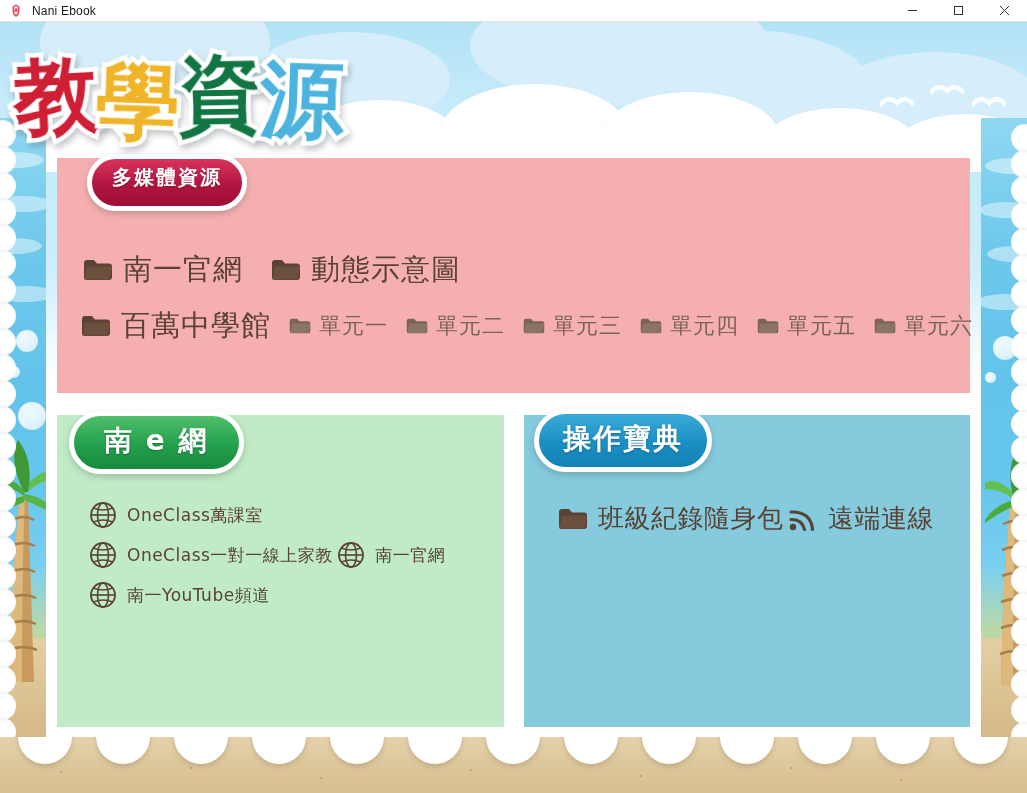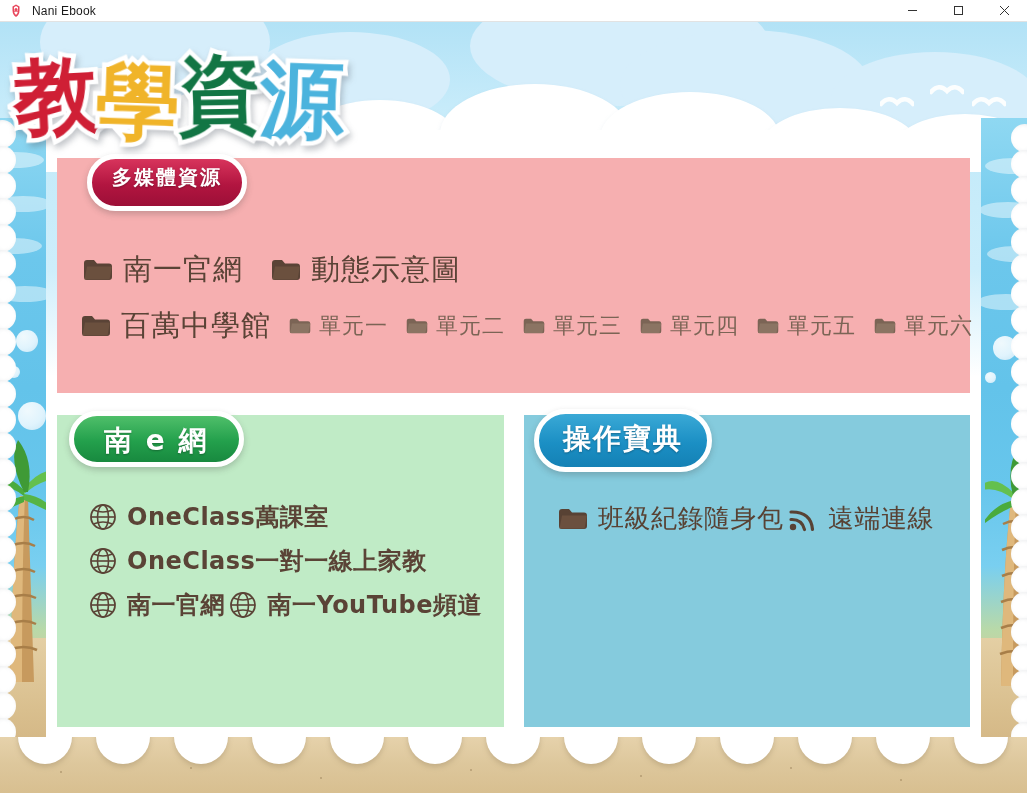--- a/index.html
+++ b/index.html
@@ -209,21 +209,21 @@
     white-space: nowrap;
   }
   .badge-media {
     left: 30px; top: -4px;
     padding: 5px 20px 15px;
     font-size: 20px;
     background: linear-gradient(180deg, #d8345c 0%, #b21540 55%, #9c0f37 100%);
   }
   .badge-nanie {
     left: 12px; top: -4px;
-    padding: 6px 30px 2px;
+    padding: 6px 30px 9px;
     font-size: 28px;
     background: linear-gradient(180deg, #4fbf6a 0%, #23a04c 55%, #18893f 100%);
   }
   .badge-manual {
     left: 10px; top: -6px;
     padding: 6px 24px 9px;
     font-size: 28px;
     background: linear-gradient(180deg, #3aa9d6 0%, #1b8fc4 55%, #1481b5 100%);
   }
   .row {
@@ -257,21 +257,21 @@
   .media-row2 .item.big .ico { width: 30px; height: 24px; margin-right: 10px; }
   .media-row2 .item.big .lbl { font-size: 29px; color: #5a4336; letter-spacing: 1px; }
   .media-row2 .item.unit { margin-left: 18px; }
   .media-row2 .item.unit .ico { width: 22px; height: 18px; margin-right: 8px; }
   .media-row2 .item.unit .lbl { font-size: 22px; color: #7b6455; letter-spacing: 1px; }
 
   
   .nanie-list { position: absolute; left: 32px; top: 86px; }
   .nanie-list .item { margin-bottom: 12px; }
   .nanie-list .item .ico { width: 28px; height: 28px; margin-right: 10px; }
-  .nanie-list .item .lbl { font-size: 24px; color: #5a4336; letter-spacing: .5px; font-weight: bold; }
+  .nanie-list .item .lbl { font-size: 17px; color: #5a4336; letter-spacing: .5px; }
 
   
   .manual-list { position: absolute; left: 34px; top: 86px; }
   .manual-list .item { margin-bottom: 26px; }
   .manual-list .item .ico { width: 30px; height: 26px; margin-right: 10px; }
   .manual-list .item .lbl { font-size: 26px; color: #584234; letter-spacing: .5px; }
 
   .ico svg { display: block; width: 100%; height: 100%; }
 </style>
 </head>

